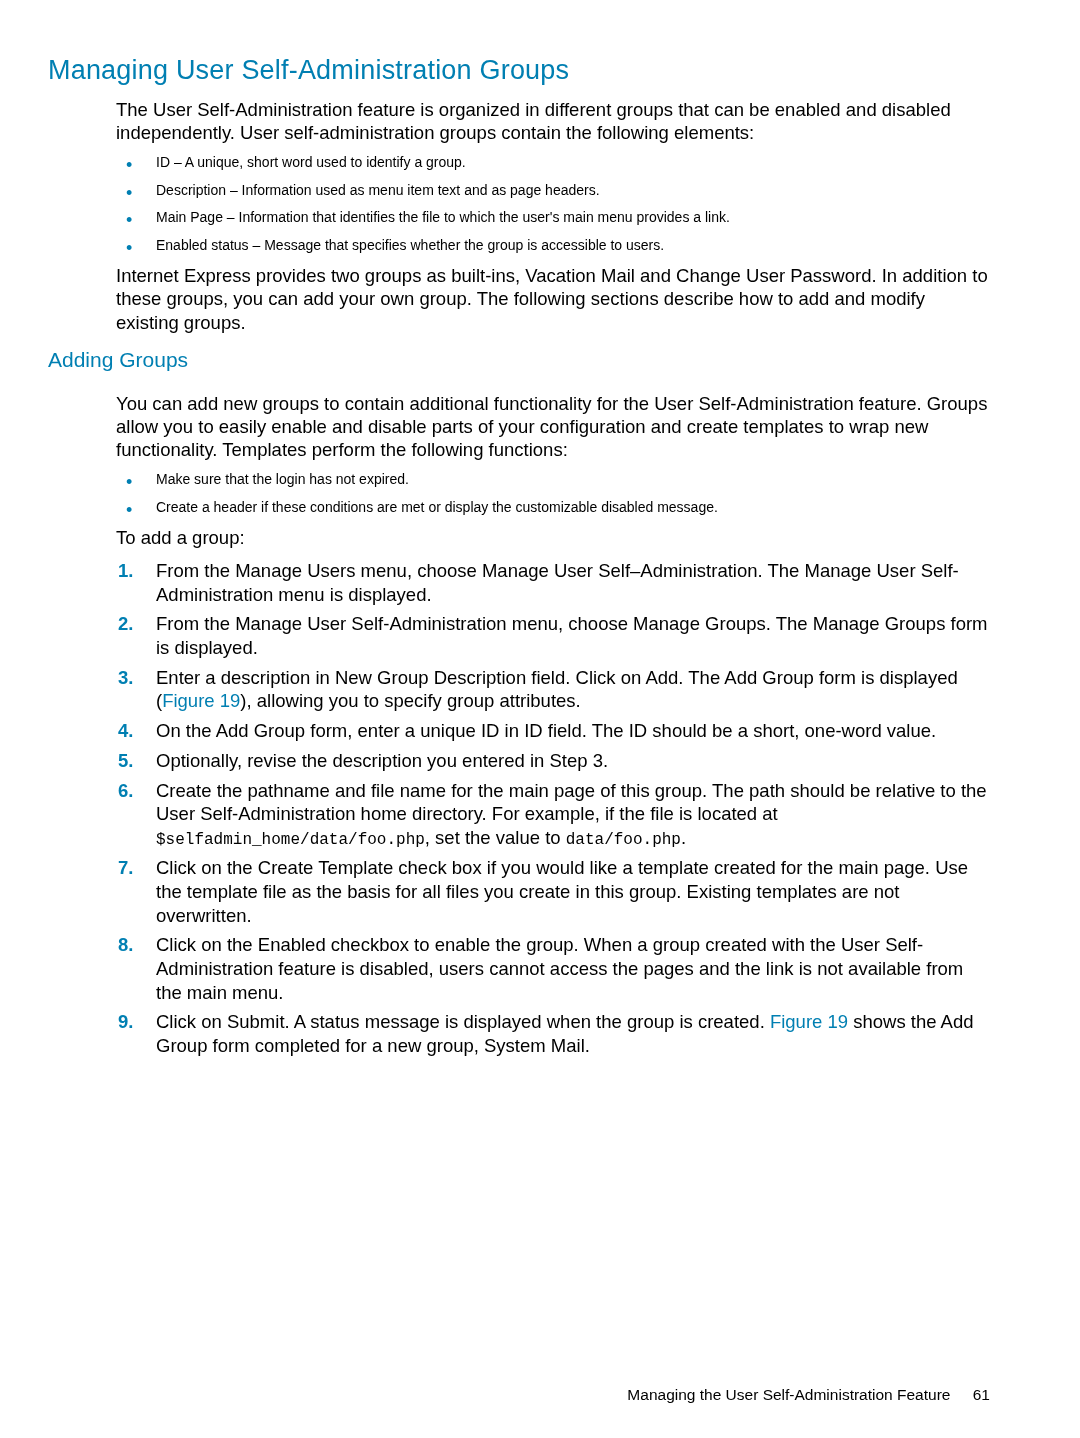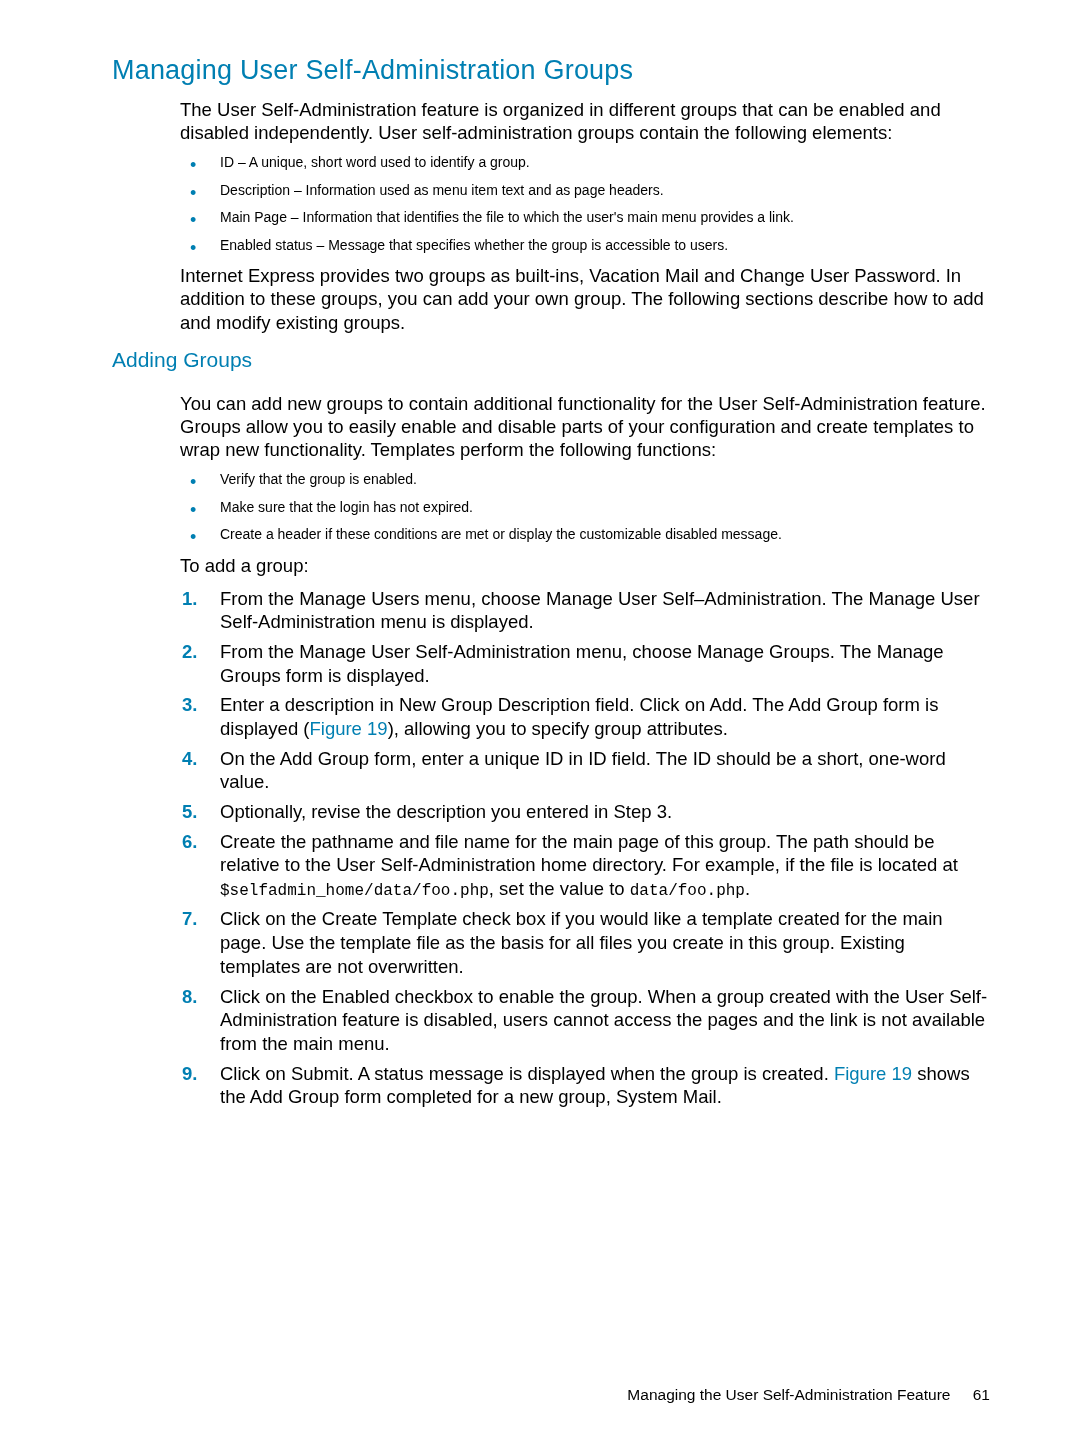--- a/index.html
+++ b/index.html
@@ -5,21 +5,21 @@
   body {
     margin: 0;
     padding: 0;
     background: #ffffff;
     font-family: Arial, Helvetica, sans-serif;
     color: #000;
   }
   .page {
     width: 1080px;
     height: 1438px;
-    padding: 55px 90px 0 112px;
+    padding: 55px 90px 0 48px;
     box-sizing: border-box;
     position: relative;
   }
   h2.section {
     font-family: Arial, Helvetica, sans-serif;
     font-weight: 400;
     color: #007fb2;
     font-size: 27px;
     margin: 0 0 12px 0;
     letter-spacing: 0.2px;
@@ -120,21 +120,20 @@
 
     <p class="para">Internet Express provides two groups as built-ins, Vacation Mail and Change User Password. In addition to these groups, you can add your own group. The following sections describe how to add and modify existing groups.</p>
   </div>
 
   <h3 class="subsection">Adding Groups</h3>
 
   <div class="body-block">
     <p class="para">You can add new groups to contain additional functionality for the User Self-Administration feature. Groups allow you to easily enable and disable parts of your configuration and create templates to wrap new functionality. Templates perform the following functions:</p>
 
     <ul class="bullets">
-      <li>Verify that the group is enabled.</li>
       <li>Make sure that the login has not expired.</li>
       <li>Create a header if these conditions are met or display the customizable disabled message.</li>
     </ul>
 
     <p class="para">To add a group:</p>
 
     <ol class="steps">
       <li>From the Manage Users menu, choose Manage User Self–Administration. The Manage User Self-Administration menu is displayed.</li>
       <li>From the Manage User Self-Administration menu, choose Manage Groups. The Manage Groups form is displayed.</li>
       <li>

